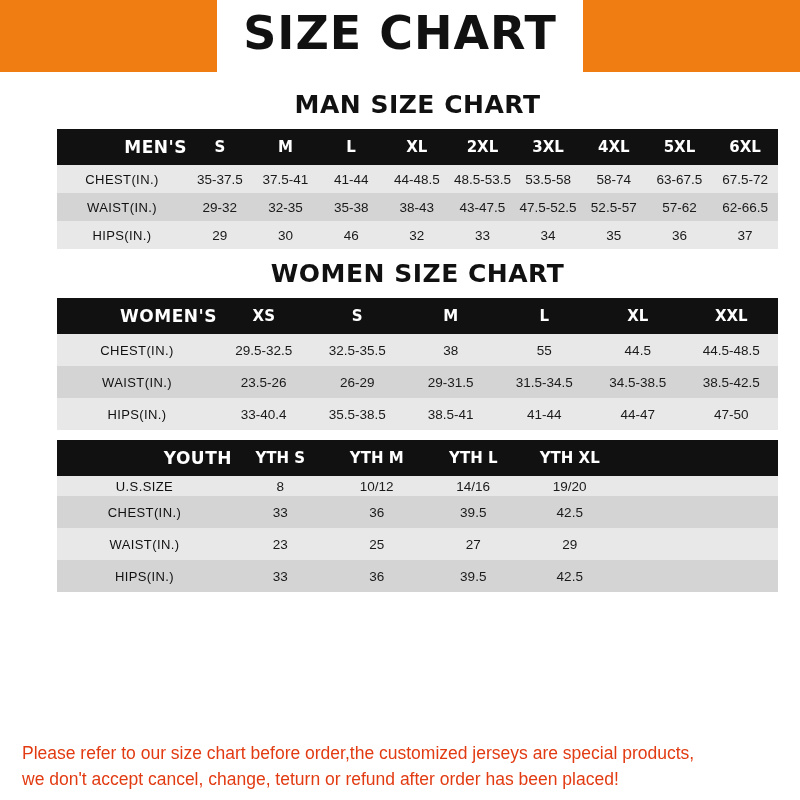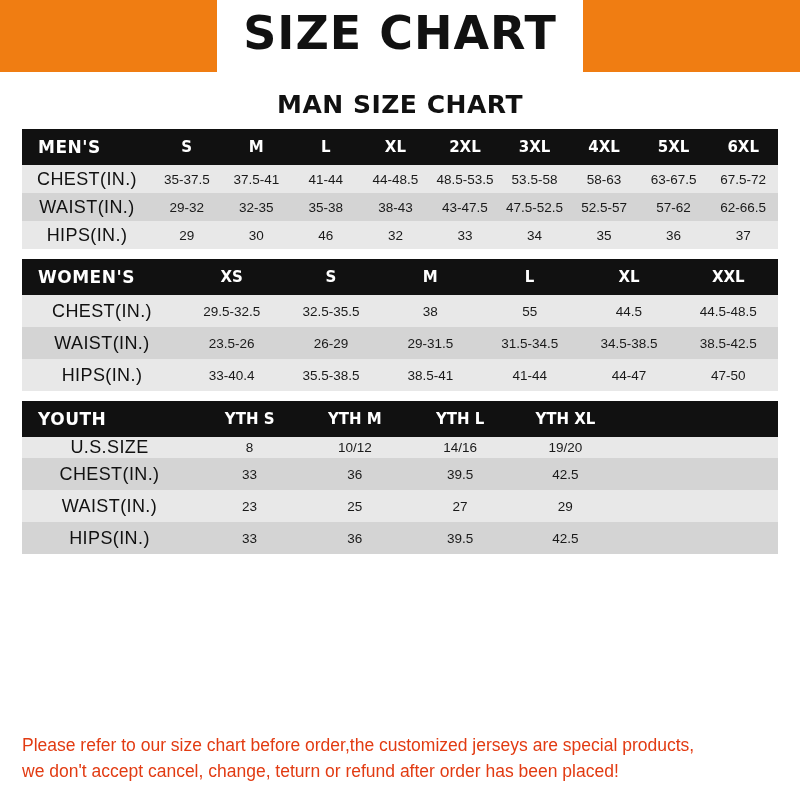--- a/index.html
+++ b/index.html
@@ -49,21 +49,22 @@
     padding: 0 26px 3px 26px;
     line-height: 66px;
     height: 72px;
     display: block;
     white-space: nowrap;
   }
 
   
   .content {
     flex: 1;
-    padding: 8px 22px 0 22px;
+    padding: 8px 22px 0 12px;
+    margin-left: 45px;
   }
   .section { margin-top: 10px; }
   .section-title {
     text-align: center;
     font-family: "DejaVu Sans", sans-serif;
     font-weight: 700;
     font-size: 25px;
     color: #111;
     letter-spacing: 0.5px;
     margin: 6px 0 10px 0;
@@ -84,37 +85,37 @@
     white-space: nowrap;
   }
   thead tr { background: #111; height: 36px; }
   thead th {
     color: #ffffff;
     font-size: 15px;
     font-weight: 700;
     font-family: "DejaVu Sans", sans-serif;
   }
   thead th.corner {
-    text-align: left;
+    text-align: right;
     padding-left: 16px;
     font-size: 17px;
     letter-spacing: 0.5px;
   }
   tbody tr.odd { background: #e8e8e8; }
   tbody tr.even { background: #d4d4d4; }
   tbody td.rowlabel {
-    font-size: 18px;
+    font-size: 13px;
     letter-spacing: 0.4px;
     color: #111;
     font-family: "Liberation Sans", sans-serif;
   }
 
   
   .footer-note {
-    padding: 10px 22px 16px 22px;
+    padding: 10px 22px 8px 22px;
     color: #e23b12;
     font-size: 17.5px;
     line-height: 1.5;
     font-family: "Liberation Sans", sans-serif;
   }
   .footer-note div { white-space: nowrap; }
 </style>
 </head>
 <body>
 
@@ -147,21 +148,21 @@
         </thead>
         <tbody>
           <tr class="odd">
             <td class="rowlabel">CHEST(IN.)</td>
             <td>35-37.5</td>
             <td>37.5-41</td>
             <td>41-44</td>
             <td>44-48.5</td>
             <td>48.5-53.5</td>
             <td>53.5-58</td>
-            <td>58-63</td>
+            <td>58-74</td>
             <td>63-67.5</td>
             <td>67.5-72</td>
           </tr>
           <tr class="even">
             <td class="rowlabel">WAIST(IN.)</td>
             <td>29-32</td>
             <td>32-35</td>
             <td>35-38</td>
             <td>38-43</td>
             <td>43-47.5</td>
@@ -180,20 +181,21 @@
             <td>34</td>
             <td>35</td>
             <td>36</td>
             <td>37</td>
           </tr>
         </tbody>
       </table>
     </div>
 
     <div class="section">
+      <div class="section-title">WOMEN SIZE CHART</div>
       <table>
         <thead>
           <tr>
             <th class="corner" style="width:160px">WOMEN'S</th>
             <th>XS</th>
             <th>S</th>
             <th>M</th>
             <th>L</th>
             <th>XL</th>
             <th>XXL</th>

